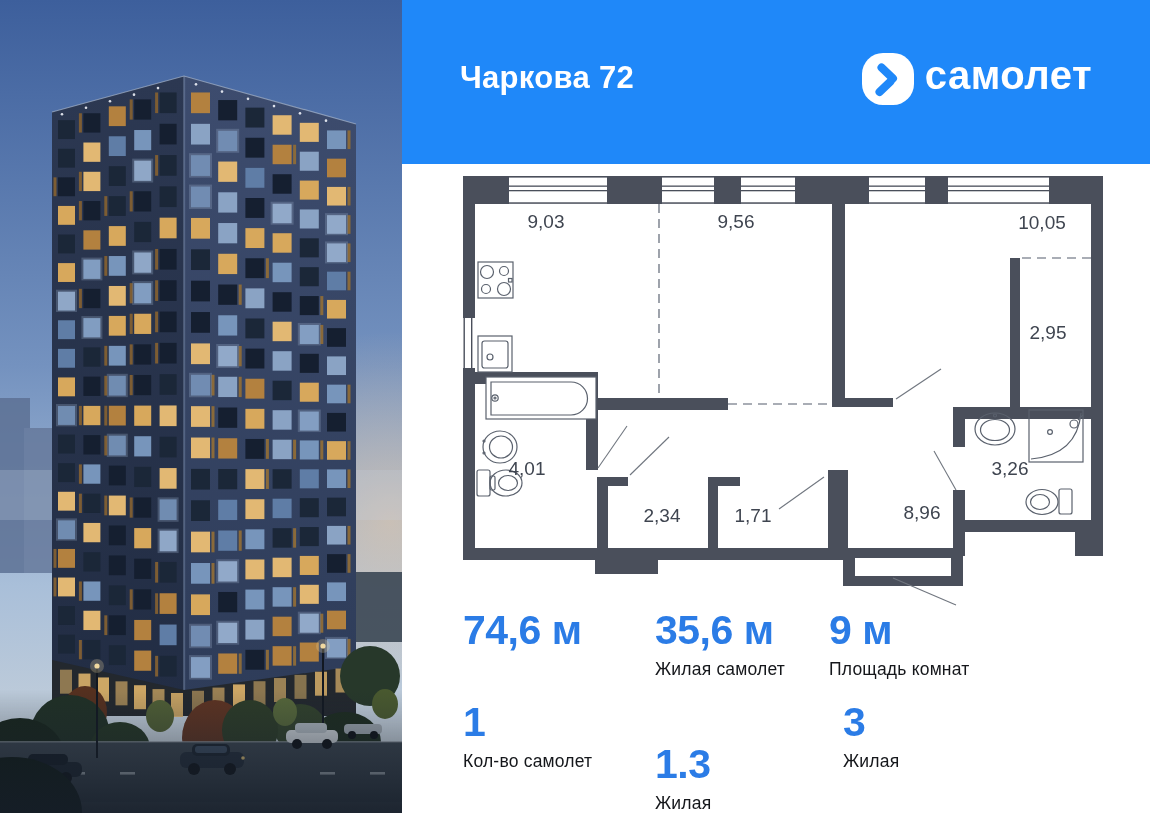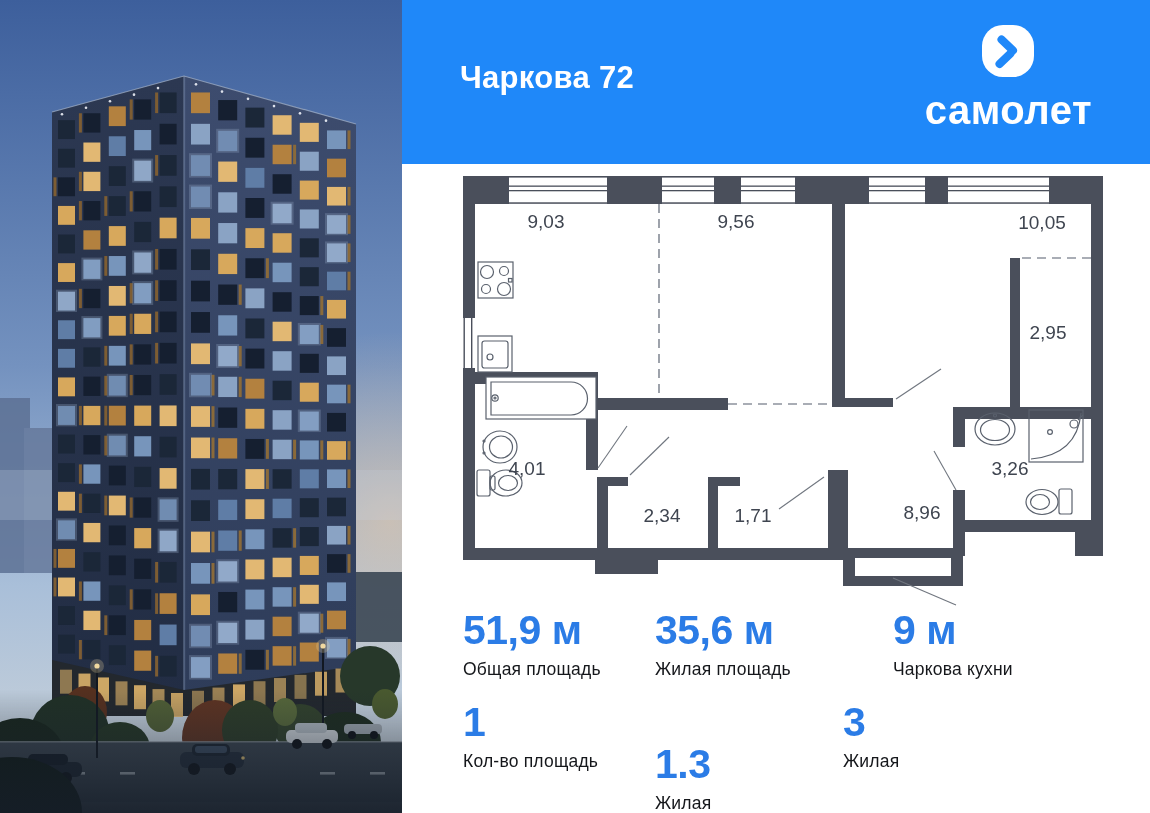--- a/index.html
+++ b/index.html
@@ -7,21 +7,21 @@
         font-family:"Liberation Sans", sans-serif;}
   
   .photo{position:absolute;left:0;top:0;width:402px;height:813px;overflow:hidden;}
   .photo svg{display:block;}
   
   .panel{position:absolute;left:402px;top:0;width:748px;height:813px;background:#ffffff;}
   .hdr{position:absolute;left:0;top:0;width:748px;height:164px;background:#1f88f9;
        display:flex;align-items:center;justify-content:space-between;
        padding:0 58px 0 58px;box-sizing:border-box;}
   .hdr-title{color:#ffffff;font-size:31px;font-weight:700;letter-spacing:.3px;margin-top:-8px;}
-  .brand{display:flex;align-items:center;gap:11px;margin-top:-6px;flex-direction:column;}
+  .brand{display:flex;align-items:flex-start;gap:11px;margin-top:-6px;}
   .brand-name{color:#ffffff;font-size:40px;font-weight:700;letter-spacing:.5px;}
   
   .plan-svg{position:absolute;left:0;top:0;width:748px;height:813px;}
   .room-num{font-family:"Liberation Sans",sans-serif;font-size:19px;fill:#3f4550;}
   
   .stat{position:absolute;width:190px;}
   .stat .v{color:#2b7ce6;font-size:41px;font-weight:700;letter-spacing:-.5px;line-height:1;}
   .stat .l{color:#15171b;font-size:17.5px;margin-top:8px;letter-spacing:.2px;}
 </style>
 </head>
@@ -659,34 +659,33 @@
         <text class="room-num" x="527" y="475">4,01</text>
         <text class="room-num" x="662" y="522">2,34</text>
         <text class="room-num" x="753" y="522">1,71</text>
         <text class="room-num" x="922" y="519">8,96</text>
         <text class="room-num" x="1010" y="475">3,26</text>
       </g>
     </svg>
   </div>
 
   <div class="stat" style="left:463px;top:610px;">
-    <div class="v">51,9 м</div>
-    <div class="l">Общая площадь</div>
+    <div class="v">74,6 м</div>
   </div>
   <div class="stat" style="left:655px;top:610px;">
     <div class="v">35,6 м</div>
-    <div class="l">Жилая площадь</div>
-  </div>
-  <div class="stat" style="left:893px;top:610px;">
+    <div class="l">Жилая самолет</div>
+  </div>
+  <div class="stat" style="left:829px;top:610px;">
     <div class="v">9 м</div>
-    <div class="l">Чаркова кухни</div>
+    <div class="l">Площадь комнат</div>
   </div>
   <div class="stat" style="left:463px;top:702px;">
     <div class="v">1</div>
-    <div class="l">Кол-во площадь</div>
+    <div class="l">Кол-во самолет</div>
   </div>
   <div class="stat" style="left:655px;top:744px;">
     <div class="v">1.3</div>
     <div class="l">Жилая</div>
   </div>
   <div class="stat" style="left:843px;top:702px;">
     <div class="v">3</div>
     <div class="l">Жилая</div>
   </div>
 

